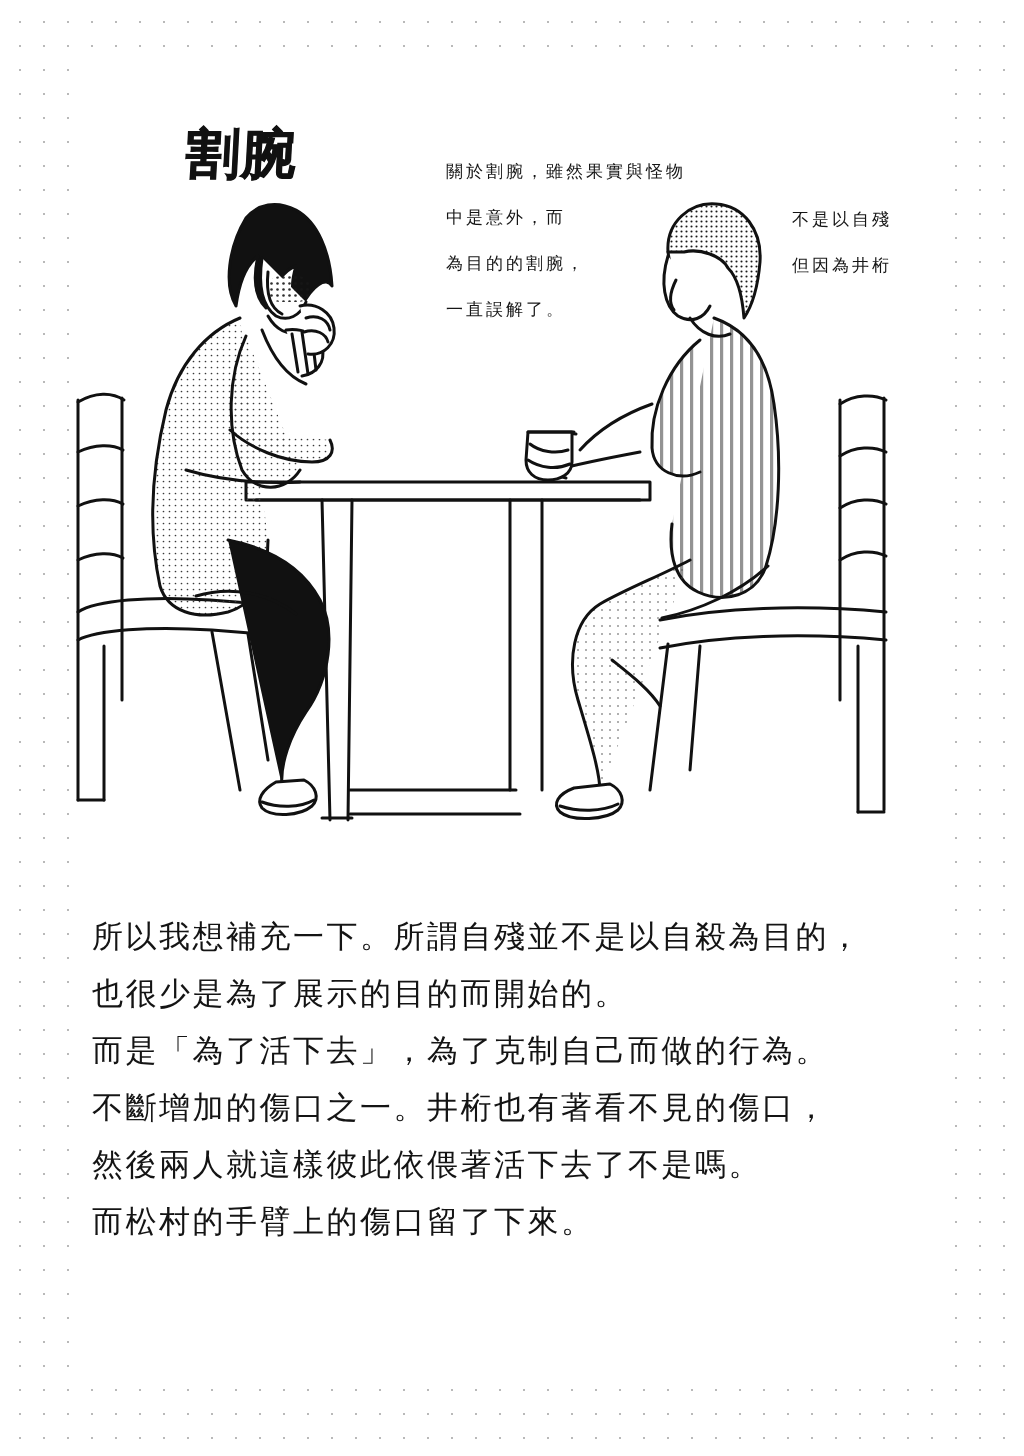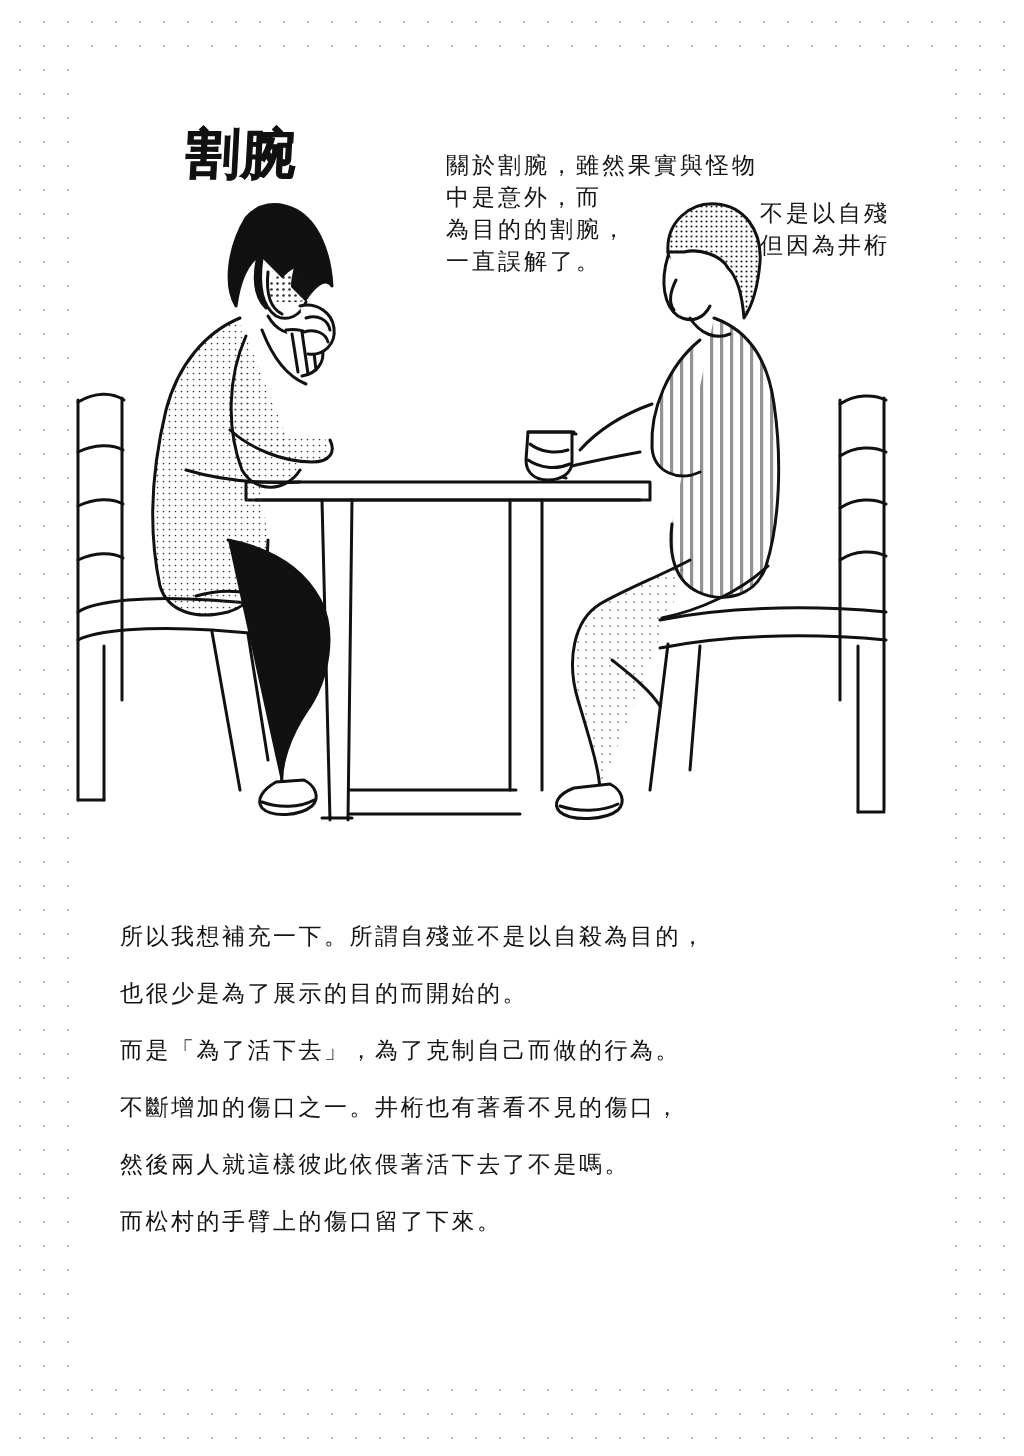--- a/index.html
+++ b/index.html
@@ -51,39 +51,39 @@
     -webkit-text-stroke: 1px #111;
     transform: skewX(-3deg);
     white-space: nowrap;
   }
 
   
   .note {
     position: absolute;
     z-index: 6;
     color: #151515;
-    font-family: Liberation Serif, serif;
-    font-size: 23px;
-    line-height: 32px;
+    font-family: Liberation Mono, monospace;
+    font-size: 17px;
+    line-height: 46px;
     letter-spacing: 3px;
     white-space: pre;
   }
   #note-a { left: 446px; top: 150px; }
-  #note-b { left: 760px; top: 198px; }
+  #note-b { left: 792px; top: 198px; }
 
   
   #body-text {
     position: absolute;
-    left: 120px;
+    left: 92px;
     top: 908px;
     width: 860px;
     z-index: 6;
     color: #141414;
     font-family: "DejaVu Sans", sans-serif;
-    font-size: 23px;
+    font-size: 31px;
     line-height: 57px;
     letter-spacing: 2.5px;
   }
   #body-text .line { white-space: pre; }
 
   
   #art {
     position: absolute;
     left: 0;
     top: 0;

